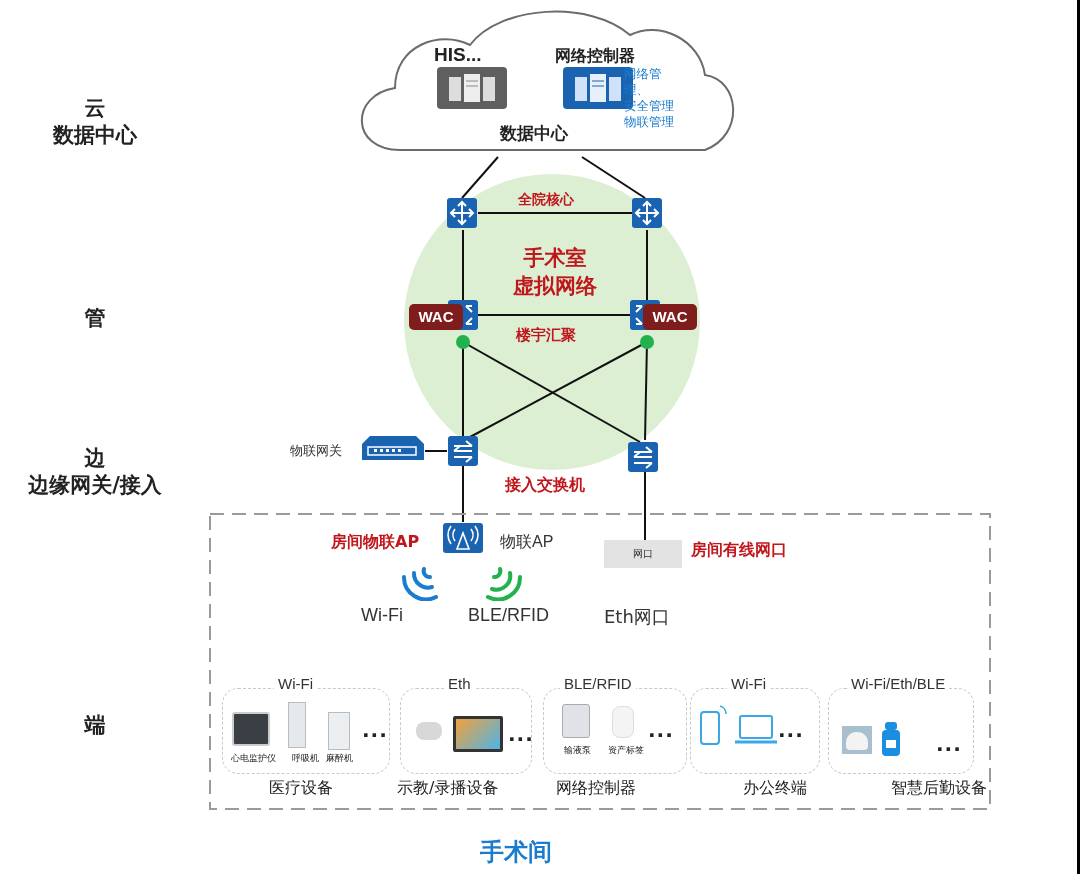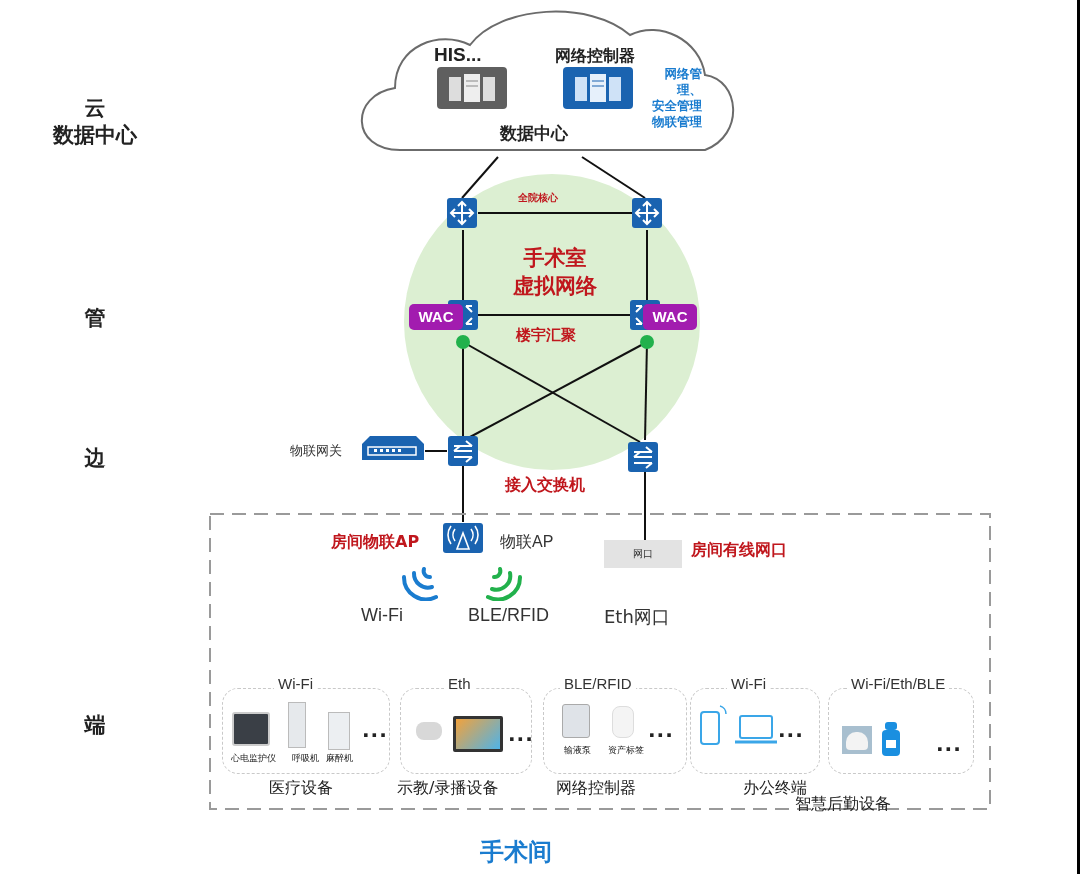--- a/index.html
+++ b/index.html
@@ -4,41 +4,42 @@
 <style>
   html, body { margin:0; padding:0; }
   body { width:1080px; height:874px; background:#ffffff; position:relative; overflow:hidden;
          font-family:"DejaVu Sans", "Liberation Sans", sans-serif; }
   .abs { position:absolute; }
   .tier { position:absolute; width:190px; text-align:center; font-weight:bold; color:#222; font-size:21px; line-height:27px; }
   .red { color:#c0171d; font-weight:bold; }
   .blue { color:#1a7ccf; }
   .gray { color:#333; }
   .dev { position:absolute; width:30px; height:30px; background:#1a63b0; border-radius:3px; }
-  .wac { position:absolute; width:54px; height:26px; background:#a21caf; color:#fff; border-radius:5px;
+  .wac { position:absolute; width:54px; height:26px; background:#7f1d1d; color:#fff; border-radius:5px;
          font-weight:bold; font-size:15px; text-align:center; line-height:26px; font-family:"Liberation Sans", sans-serif; }
   .group { position:absolute; border:1.5px dashed #c9c9c9; border-radius:16px; height:84px; top:688px; }
   .group-label { position:absolute; top:675px; font-size:15px; color:#333; background:#fff; padding:0 4px; font-family:"Liberation Sans", sans-serif; }
   .cat { position:absolute; top:778px; font-size:16px; color:#222; }
   .small { position:absolute; font-size:9px; color:#222; white-space:nowrap; }
   .dots { position:absolute; font-size:20px; color:#222; letter-spacing:1px; font-weight:bold; }
   .rightbar { position:absolute; left:1077px; top:0; width:3px; height:874px; background:#000; }
 </style>
 </head>
 <body>
 
 <div class="tier" style="left:0; top:95px;">
   <div>云</div>
   <div>数据中心</div>
 </div>
 <div class="tier" style="left:0; top:305px;">
   <div>管</div>
 </div>
 <div class="tier" style="left:0; top:445px;">
   <div>边</div>
+  <div>边缘网关/接入</div>
 </div>
 <div class="tier" style="left:0; top:712px;">
   <div>端</div>
 </div>
 
 <svg class="abs" style="left:0;top:0" width="1080" height="874">
 
   <circle cx="552" cy="322" r="148" fill="#dcefd2"></circle>
 
   <path d="M400,150 C350,150 350,95 395,88 C395,45 440,30 470,45 C500,5 590,0 630,35 C660,20 700,40 705,75 C740,80 745,135 705,150 Z" fill="#fff" stroke="#6b6b6b" stroke-width="2"></path>
@@ -82,21 +83,21 @@
 <div class="abs" style="left:555px; top:46px; font-size:16px; font-weight:bold; color:#222;">网络控制器</div>
 <div class="abs" style="left:563px; top:67px; width:70px; height:42px; background:#1a63b0; border-radius:4px;">
   <svg width="70" height="42">
     <rect x="12" y="10" width="12" height="24" fill="#cfe2f7"></rect>
       <rect x="27" y="7" width="16" height="28" fill="#e6f0fb"></rect>
       <rect x="46" y="10" width="12" height="24" fill="#cfe2f7"></rect>
     <line x1="29" y1="14" x2="41" y2="14" stroke="#1a63b0"></line>
       <line x1="29" y1="19" x2="41" y2="19" stroke="#1a63b0"></line>
   </svg>
 </div>
-<div class="abs blue" style="left:640px; top:66px; font-size:12.5px; line-height:16px; text-align:right; width:62px;font-weight:bold;">
+<div class="abs blue" style="left:624px; top:66px; font-size:12.5px; line-height:16px; text-align:left; width:62px;">
   <div>网络管理、</div>
   <div>安全管理</div>
   <div>物联管理</div>
 </div>
 <div class="abs" style="left:500px; top:122px; font-size:17px; font-weight:bold; color:#222;">数据中心</div>
 
 <div class="dev" style="left:447px; top:198px;">
   <svg width="30" height="30">
       <g stroke="#fff" stroke-width="2" fill="none">
         <line x1="15" y1="5" x2="15" y2="25"></line>
@@ -107,21 +108,21 @@
 </div>
 <div class="dev" style="left:632px; top:198px;">
   <svg width="30" height="30">
       <g stroke="#fff" stroke-width="2" fill="none">
         <line x1="15" y1="5" x2="15" y2="25"></line>
         <line x1="5" y1="15" x2="25" y2="15"></line>
         <path d="M11,8 L15,4 L19,8 M11,22 L15,26 L19,22 M8,11 L4,15 L8,19 M22,11 L26,15 L22,19"></path>
       </g>
     </svg>
 </div>
-<div class="abs red" style="left:518px; top:191px; font-size:10px;">全院核心</div>
+<div class="abs red" style="left:518px; top:191px; font-size:14px;">全院核心</div>
 
 <div class="abs red" style="left:500px; top:244px; width:110px; text-align:center; font-size:21px; line-height:28px;">
   <div>手术室</div>
   <div>虚拟网络</div>
 </div>
 
 <div class="dev" style="left:448px; top:300px;">
   <svg width="30" height="30">
       <g stroke="#fff" stroke-width="2" fill="none">
         <path d="M18,6 L24,6 M18,6 L24,12"></path>
@@ -257,17 +258,17 @@
 <div class="group-label" style="left:847px;">Wi-Fi/Eth/BLE</div>
 <div class="abs" style="left:842px; top:726px; width:30px; height:28px; background:#a8bfcf;">
   <div style="position:absolute; left:4px; top:6px; width:22px; height:18px; background:#f3f3f3; border-radius:10px 10px 4px 4px;"></div>
 </div>
 <svg class="abs" style="left:879px; top:720px;" width="24" height="38">
   <rect x="6" y="2" width="12" height="8" rx="3" fill="#1a8fe0"></rect>
   <rect x="3" y="10" width="18" height="26" rx="4" fill="#1a8fe0"></rect>
   <rect x="7" y="20" width="10" height="8" fill="#fff"></rect>
 </svg>
 <div class="dots" style="left:936px; top:732px;">...</div>
-<div class="cat" style="left:795px;margin-top:16px;">智慧后勤设备</div>
+<div class="cat" style="left:891px;">智慧后勤设备</div>
 
 <div class="abs" style="left:480px; top:836px; font-size:24px; font-weight:bold; color:#1a7ccf;">手术间</div>
 
 <div class="rightbar"></div>
 
 </body></html>

